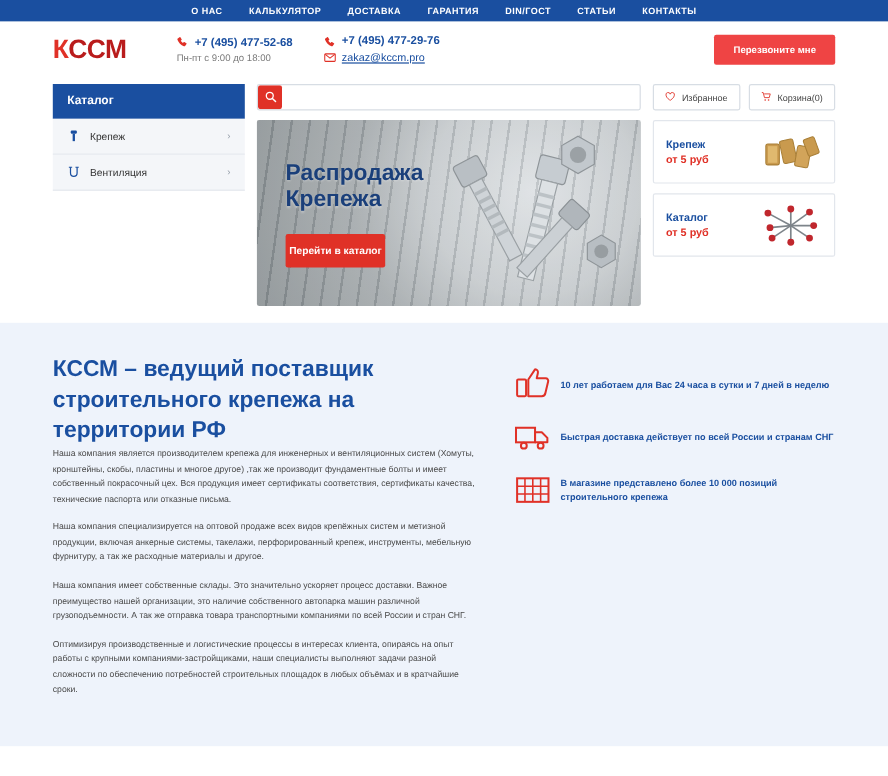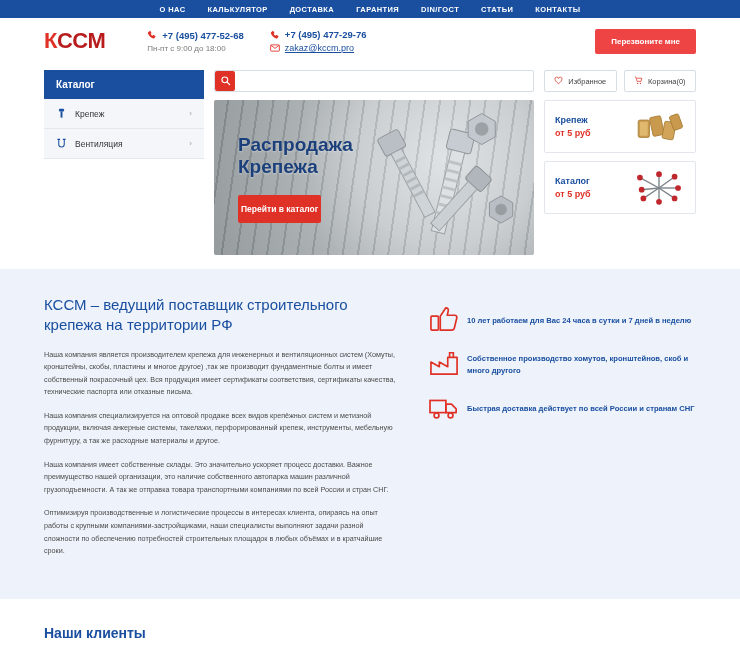--- a/index.html
+++ b/index.html
@@ -220,24 +220,23 @@
   .about {
     margin-top: 14px;
     background: #eef3fb;
     padding: 26px 44px 30px 44px;
     display: flex;
     gap: 30px;
   }
   .about-left { width: 355px; flex: none; }
   .about-title {
     color: #1a4fa0;
-    font-size: 15px;
-    font-weight: normal;
+    font-size: 19px;
+    font-weight: bold;
     line-height: 1.35;
-    margin-bottom: 13px;
   }
   .about-left p {
     font-size: 7.2px;
     line-height: 1.75;
     color: #4a4a4a;
     margin-bottom: 11px;
   }
   .about-right { flex: 1; display: flex; flex-direction: column; gap: 16px; padding-top: 10px; }
   .feature { display: flex; align-items: center; gap: 8px; }
   .feature .fico { width: 30px; height: 28px; flex: none; }
@@ -489,41 +488,41 @@
     <div class="feature">
       <span class="fico">
         <svg viewBox="0 0 32 30" width="30" height="28">
             <rect x="2" y="12" width="8" height="15" rx="1" fill="none" stroke="#e03127" stroke-width="1.8"></rect>
             <path d="M12 27V12l6-9c2 0 3 1.5 2.5 3.5L19.5 11h8c1.6 0 2.6 1.4 2.2 2.9l-2.4 10c-.3 1.8-1.6 3.1-3.3 3.1H12z" fill="none" stroke="#e03127" stroke-width="1.8" stroke-linejoin="round"></path>
           </svg>
       </span>
       <span class="ftxt">10 лет работаем для Вас 24 часа в сутки и 7 дней в неделю</span>
     </div>
 
-    <div class="feature">
-      <span class="fico">
-        <svg viewBox="0 0 32 30" width="30" height="28">
-            <path d="M2 27V14l9 5V14l9 5V9h10v18z" fill="none" stroke="#e03127" stroke-width="1.8" stroke-linejoin="round"></path>
-            <path d="M22 9V4h4v5" fill="none" stroke="#e03127" stroke-width="1.8"></path>
-          </svg>
-      </span>
-      <span class="ftxt">Собственное производство хомутов, кронштейнов, скоб и много другого</span>
-    </div>
 
     <div class="feature">
       <span class="fico">
         <svg viewBox="0 0 32 30" width="30" height="28">
             <rect x="1" y="8" width="17" height="13" fill="none" stroke="#e03127" stroke-width="1.8"></rect>
             <path d="M18 12h6l5 5v4H18z" fill="none" stroke="#e03127" stroke-width="1.8" stroke-linejoin="round"></path>
             <circle cx="8" cy="24" r="2.6" fill="none" stroke="#e03127" stroke-width="1.8"></circle>
             <circle cx="23" cy="24" r="2.6" fill="none" stroke="#e03127" stroke-width="1.8"></circle>
           </svg>
       </span>
       <span class="ftxt">Быстрая доставка действует по всей России и странам СНГ</span>
     </div>
 
+    <div class="feature">
+      <span class="fico">
+        <svg viewBox="0 0 32 30" width="30" height="28">
+            <rect x="2" y="6" width="28" height="21" fill="none" stroke="#e03127" stroke-width="1.8"></rect>
+            <path d="M2 13h28M2 20h28M9 6v21M16 6v21M23 6v21" stroke="#e03127" stroke-width="1.4"></path>
+          </svg>
+      </span>
+      <span class="ftxt">В магазине представлено более 10 000 позиций строительного крепежа</span>
+    </div>
   </div>
 </div>
 
 <div class="clients">
   <h2>Наши клиенты</h2>
 
 </div>
 
 </body></html>

